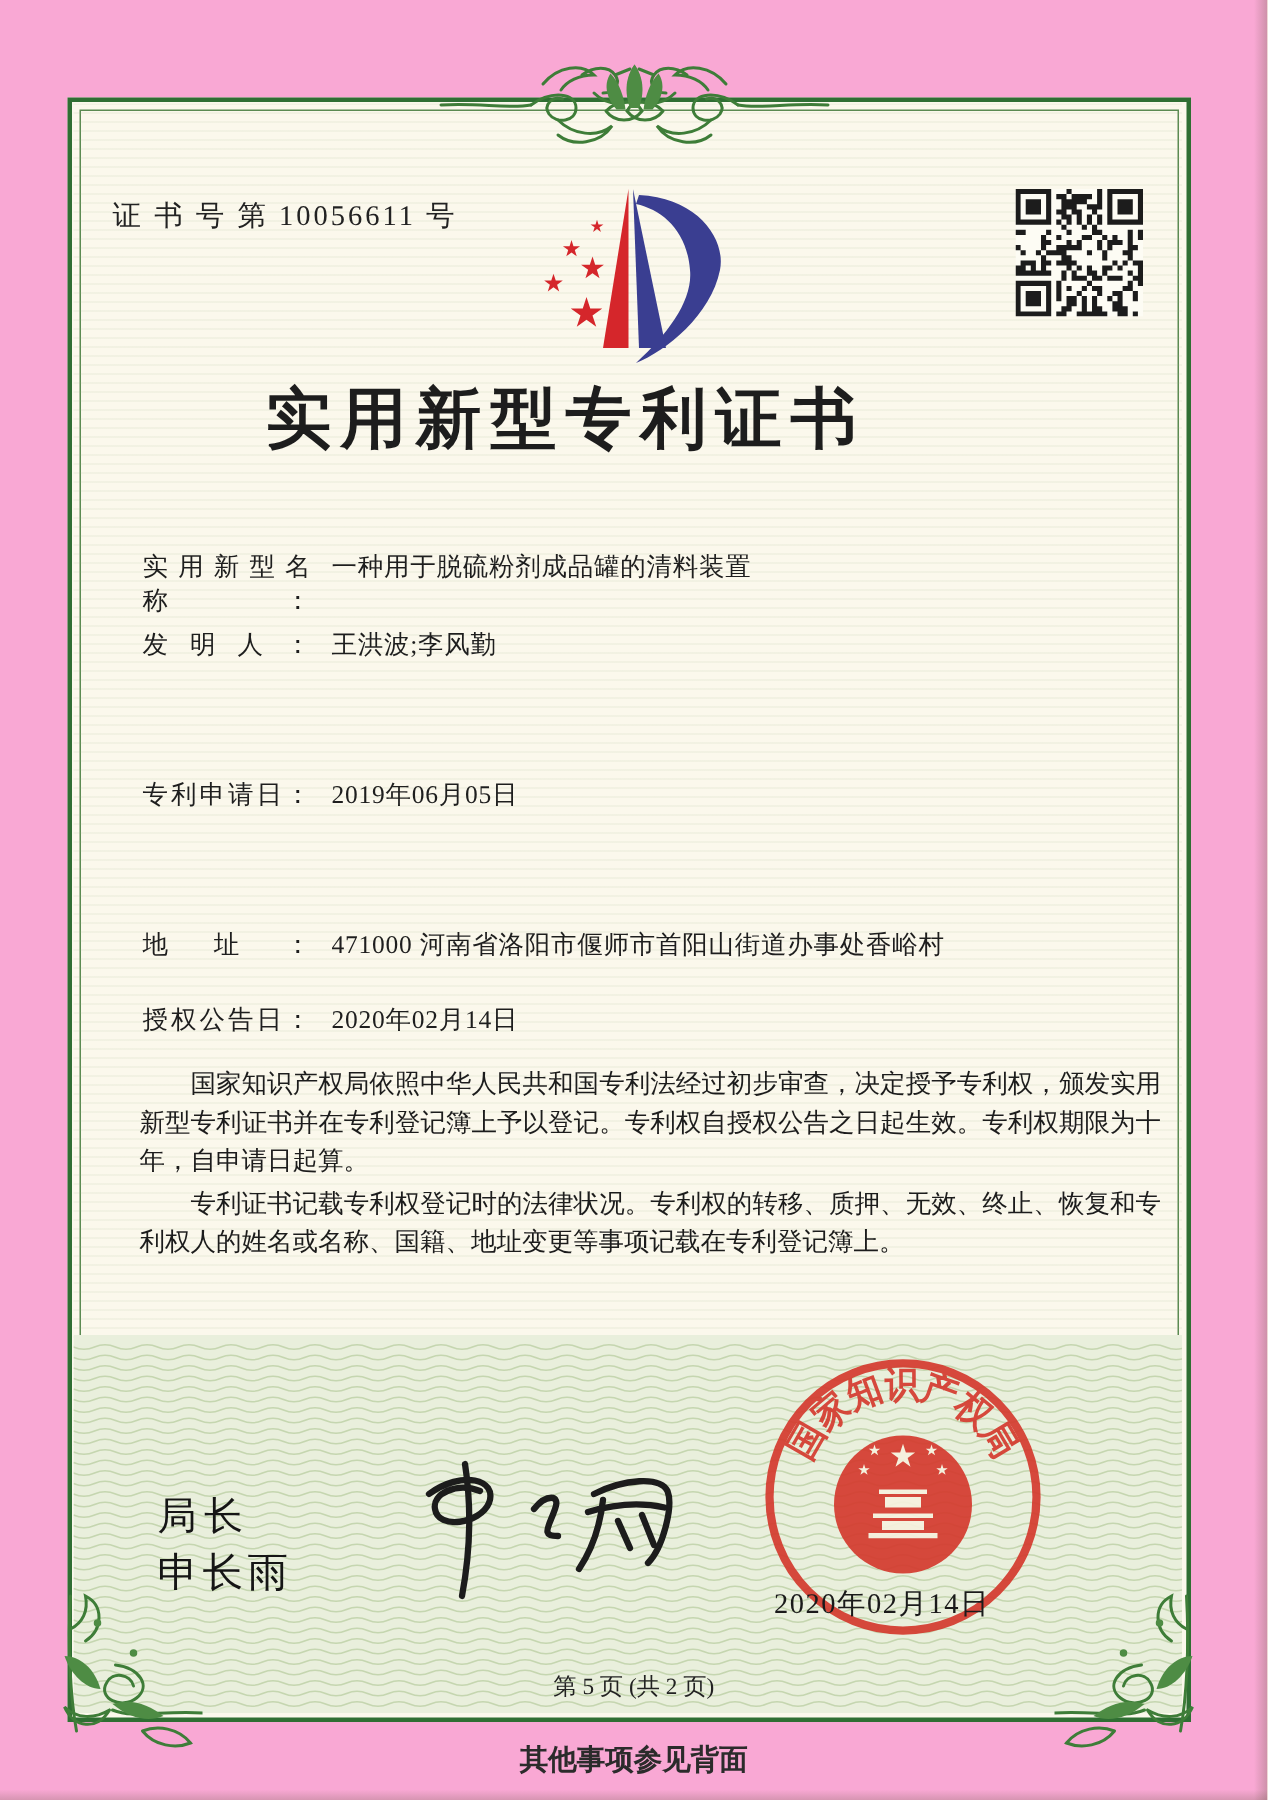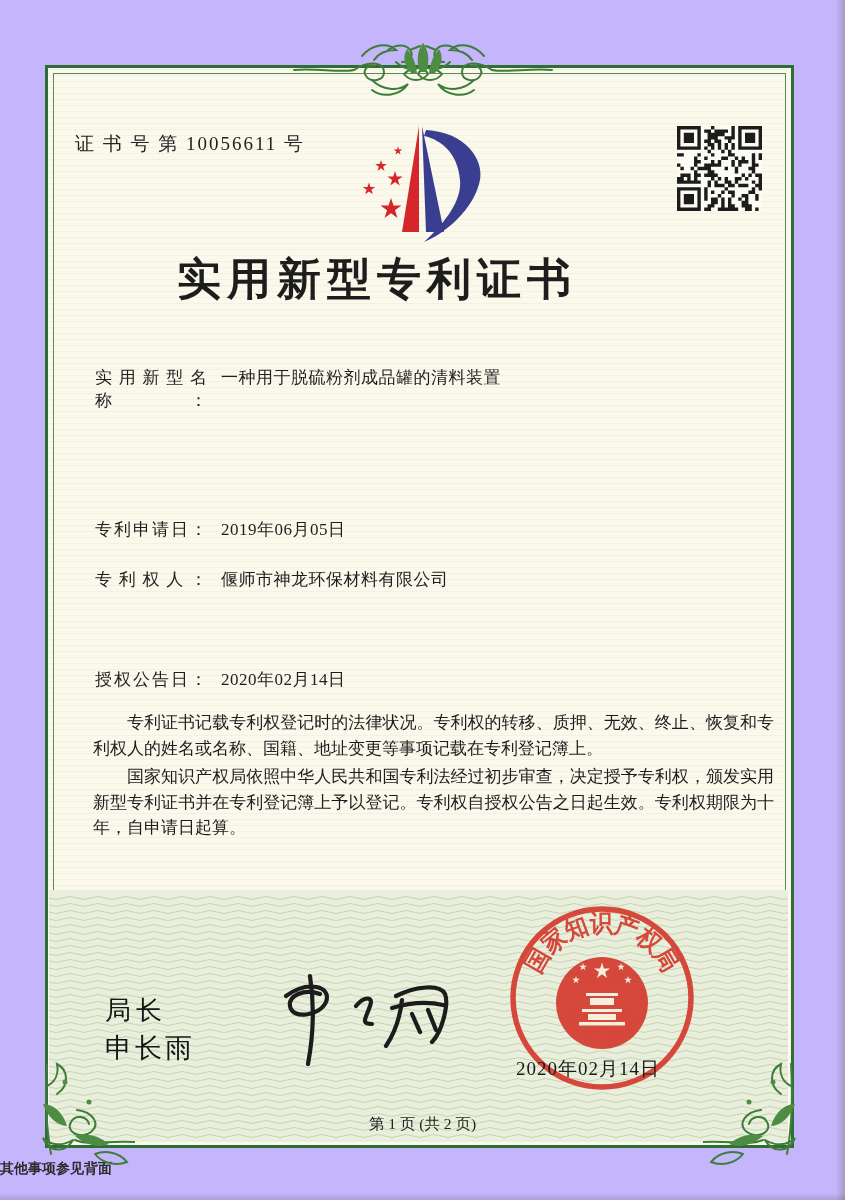--- a/index.html
+++ b/index.html
@@ -1,17 +1,17 @@
 <!DOCTYPE html>
 <html><head>
 <meta charset="utf-8">
 <style>
   html,body{margin:0;padding:0;}
   body{background:#e8e4d2;font-family:"Liberation Serif","DejaVu Serif",serif;}
-  .page{position:relative;width:845px;height:1200px;background:#c4b5fd;overflow:hidden;margin:0 auto;}
+  .page{position:relative;width:845px;height:1200px;background:#f9a8d4;overflow:hidden;margin:0 auto;}
   .edge-r{position:absolute;top:0;left:836px;width:9px;height:100%;background:linear-gradient(90deg,rgba(0,0,0,0),rgba(90,80,55,.28));z-index:6;}
   .edge-b{position:absolute;left:0;top:1193px;width:100%;height:7px;background:linear-gradient(180deg,rgba(0,0,0,0),rgba(90,80,55,.22));z-index:6;}
 
   .frame{position:absolute;left:45px;top:65px;width:743px;height:1077px;border:3px solid #2f6e33;background:#fbf8ec;}
   .frame-inner{position:absolute;left:5px;top:5px;right:5px;bottom:5px;border:1px solid #5b8a52;}
   .paper-texture{position:absolute;left:49px;top:69px;width:739px;height:1073px;
     background:repeating-linear-gradient(180deg,rgba(150,175,130,.09) 0 1px,transparent 1px 6px);}
   .band{position:absolute;left:49px;top:890px;z-index:1;}
 
   .deco{position:absolute;z-index:3;}
@@ -25,21 +25,21 @@
   .fvalue{margin-left:14px;letter-spacing:.5px;}
   .grant-right{position:absolute;left:335px;top:0;}
 
   .paras{left:93px;top:710px;width:681px;font-size:17px;line-height:25.5px;text-align:justify;color:#1c1c1c;}
   .paras p{margin:0 0 3px 0;text-indent:2em;}
 
   .signer-title{left:105px;top:993px;font-size:26px;letter-spacing:5px;color:#151515;}
   .signer-name{left:105px;top:1030px;font-size:27px;letter-spacing:3px;color:#151515;}
   .seal-date{left:516px;top:1056px;font-size:19px;letter-spacing:1px;color:#1a1a1a;z-index:4;}
   .page-no{left:0;top:1114px;width:845px;text-align:center;font-size:15.5px;color:#222;}
-  .back-note{left:0;top:1160px;width:845px;text-align:left;font-size:14px;color:#2b2b2b;font-weight:bold;}
+  .back-note{left:0;top:1160px;width:845px;text-align:center;font-size:19px;color:#2b2b2b;font-weight:bold;}
 </style>
 </head>
 <body>
 
 <div class="page">
 
   <div class="frame">
     <div class="frame-inner"></div>
   </div>
   <div class="paper-texture"></div>
@@ -100,33 +100,36 @@
   <svg class="content" style="left:677px;top:126px" width="85" height="85" viewBox="0 0 25 25">
     <rect x="0" y="0" width="25" height="25" fill="#fdfcf4"></rect>
     <path id="qr-modules" fill="#1c1c1c" d="M0 0h1v1h-1zM1 0h1v1h-1zM2 0h1v1h-1zM3 0h1v1h-1zM4 0h1v1h-1zM5 0h1v1h-1zM6 0h1v1h-1zM10 0h1v1h-1zM16 0h1v1h-1zM18 0h1v1h-1zM19 0h1v1h-1zM20 0h1v1h-1zM21 0h1v1h-1zM22 0h1v1h-1zM23 0h1v1h-1zM24 0h1v1h-1zM0 1h1v1h-1zM6 1h1v1h-1zM8 1h1v1h-1zM9 1h1v1h-1zM11 1h1v1h-1zM12 1h1v1h-1zM13 1h1v1h-1zM14 1h1v1h-1zM16 1h1v1h-1zM18 1h1v1h-1zM24 1h1v1h-1zM0 2h1v1h-1zM2 2h1v1h-1zM3 2h1v1h-1zM4 2h1v1h-1zM6 2h1v1h-1zM9 2h1v1h-1zM10 2h1v1h-1zM11 2h1v1h-1zM12 2h1v1h-1zM13 2h1v1h-1zM16 2h1v1h-1zM18 2h1v1h-1zM20 2h1v1h-1zM21 2h1v1h-1zM22 2h1v1h-1zM24 2h1v1h-1zM0 3h1v1h-1zM2 3h1v1h-1zM3 3h1v1h-1zM4 3h1v1h-1zM6 3h1v1h-1zM9 3h1v1h-1zM10 3h1v1h-1zM11 3h1v1h-1zM14 3h1v1h-1zM15 3h1v1h-1zM16 3h1v1h-1zM18 3h1v1h-1zM20 3h1v1h-1zM21 3h1v1h-1zM22 3h1v1h-1zM24 3h1v1h-1zM0 4h1v1h-1zM2 4h1v1h-1zM3 4h1v1h-1zM4 4h1v1h-1zM6 4h1v1h-1zM8 4h1v1h-1zM9 4h1v1h-1zM11 4h1v1h-1zM12 4h1v1h-1zM15 4h1v1h-1zM18 4h1v1h-1zM20 4h1v1h-1zM21 4h1v1h-1zM22 4h1v1h-1zM24 4h1v1h-1zM0 5h1v1h-1zM6 5h1v1h-1zM9 5h1v1h-1zM10 5h1v1h-1zM12 5h1v1h-1zM14 5h1v1h-1zM16 5h1v1h-1zM18 5h1v1h-1zM24 5h1v1h-1zM0 6h1v1h-1zM1 6h1v1h-1zM2 6h1v1h-1zM3 6h1v1h-1zM4 6h1v1h-1zM5 6h1v1h-1zM6 6h1v1h-1zM8 6h1v1h-1zM10 6h1v1h-1zM12 6h1v1h-1zM14 6h1v1h-1zM16 6h1v1h-1zM18 6h1v1h-1zM19 6h1v1h-1zM20 6h1v1h-1zM21 6h1v1h-1zM22 6h1v1h-1zM23 6h1v1h-1zM24 6h1v1h-1zM9 7h1v1h-1zM13 7h1v1h-1zM15 7h1v1h-1zM0 8h1v1h-1zM1 8h1v1h-1zM6 8h1v1h-1zM10 8h1v1h-1zM15 8h1v1h-1zM16 8h1v1h-1zM22 8h1v1h-1zM24 8h1v1h-1zM5 9h1v1h-1zM8 9h1v1h-1zM13 9h1v1h-1zM14 9h1v1h-1zM17 9h1v1h-1zM19 9h1v1h-1zM22 9h1v1h-1zM24 9h1v1h-1zM5 10h1v1h-1zM6 10h1v1h-1zM10 10h1v1h-1zM12 10h1v1h-1zM16 10h1v1h-1zM18 10h1v1h-1zM19 10h1v1h-1zM20 10h1v1h-1zM22 10h1v1h-1zM0 11h1v1h-1zM5 11h1v1h-1zM8 11h1v1h-1zM9 11h1v1h-1zM10 11h1v1h-1zM11 11h1v1h-1zM12 11h1v1h-1zM16 11h1v1h-1zM18 11h1v1h-1zM22 11h1v1h-1zM23 11h1v1h-1zM1 12h1v1h-1zM4 12h1v1h-1zM6 12h1v1h-1zM7 12h1v1h-1zM8 12h1v1h-1zM9 12h1v1h-1zM14 12h1v1h-1zM17 12h1v1h-1zM21 12h1v1h-1zM22 12h1v1h-1zM5 13h1v1h-1zM9 13h1v1h-1zM10 13h1v1h-1zM17 13h1v1h-1zM22 13h1v1h-1zM1 14h1v1h-1zM2 14h1v1h-1zM3 14h1v1h-1zM5 14h1v1h-1zM6 14h1v1h-1zM8 14h1v1h-1zM9 14h1v1h-1zM10 14h1v1h-1zM11 14h1v1h-1zM19 14h1v1h-1zM21 14h1v1h-1zM23 14h1v1h-1zM24 14h1v1h-1zM0 15h1v1h-1zM1 15h1v1h-1zM3 15h1v1h-1zM5 15h1v1h-1zM10 15h1v1h-1zM12 15h1v1h-1zM14 15h1v1h-1zM17 15h1v1h-1zM18 15h1v1h-1zM20 15h1v1h-1zM24 15h1v1h-1zM0 16h1v1h-1zM1 16h1v1h-1zM2 16h1v1h-1zM3 16h1v1h-1zM4 16h1v1h-1zM5 16h1v1h-1zM6 16h1v1h-1zM9 16h1v1h-1zM11 16h1v1h-1zM14 16h1v1h-1zM15 16h1v1h-1zM17 16h1v1h-1zM22 16h1v1h-1zM24 16h1v1h-1zM9 17h1v1h-1zM11 17h1v1h-1zM12 17h1v1h-1zM13 17h1v1h-1zM15 17h1v1h-1zM16 17h1v1h-1zM18 17h1v1h-1zM19 17h1v1h-1zM20 17h1v1h-1zM23 17h1v1h-1zM24 17h1v1h-1zM0 18h1v1h-1zM1 18h1v1h-1zM2 18h1v1h-1zM3 18h1v1h-1zM4 18h1v1h-1zM5 18h1v1h-1zM6 18h1v1h-1zM8 18h1v1h-1zM14 18h1v1h-1zM22 18h1v1h-1zM24 18h1v1h-1zM0 19h1v1h-1zM6 19h1v1h-1zM8 19h1v1h-1zM10 19h1v1h-1zM13 19h1v1h-1zM15 19h1v1h-1zM16 19h1v1h-1zM21 19h1v1h-1zM22 19h1v1h-1zM0 20h1v1h-1zM2 20h1v1h-1zM3 20h1v1h-1zM4 20h1v1h-1zM6 20h1v1h-1zM8 20h1v1h-1zM12 20h1v1h-1zM16 20h1v1h-1zM19 20h1v1h-1zM20 20h1v1h-1zM23 20h1v1h-1zM0 21h1v1h-1zM2 21h1v1h-1zM3 21h1v1h-1zM4 21h1v1h-1zM6 21h1v1h-1zM8 21h1v1h-1zM10 21h1v1h-1zM11 21h1v1h-1zM13 21h1v1h-1zM15 21h1v1h-1zM18 21h1v1h-1zM20 21h1v1h-1zM23 21h1v1h-1zM0 22h1v1h-1zM2 22h1v1h-1zM3 22h1v1h-1zM4 22h1v1h-1zM6 22h1v1h-1zM10 22h1v1h-1zM11 22h1v1h-1zM13 22h1v1h-1zM15 22h1v1h-1zM19 22h1v1h-1zM20 22h1v1h-1zM0 23h1v1h-1zM6 23h1v1h-1zM9 23h1v1h-1zM10 23h1v1h-1zM13 23h1v1h-1zM15 23h1v1h-1zM16 23h1v1h-1zM19 23h1v1h-1zM20 23h1v1h-1zM21 23h1v1h-1zM0 24h1v1h-1zM1 24h1v1h-1zM2 24h1v1h-1zM3 24h1v1h-1zM4 24h1v1h-1zM5 24h1v1h-1zM6 24h1v1h-1zM8 24h1v1h-1zM9 24h1v1h-1zM12 24h1v1h-1zM13 24h1v1h-1zM14 24h1v1h-1zM15 24h1v1h-1zM16 24h1v1h-1zM17 24h1v1h-1zM20 24h1v1h-1zM21 24h1v1h-1zM23 24h1v1h-1z"></path>
   </svg>
 
   <div class="content title">实用新型专利证书</div>
 
   <div class="row" style="top:366px">
     <span class="flabel">实用新型名称：</span><span class="fvalue">一种用于脱硫粉剂成品罐的清料装置</span>
   </div>
+  <div class="row" style="top:418px">
+    <span class="flabel">发明人：</span><span class="fvalue">王洪波;李风勤</span>
+  </div>
   <div class="row" style="top:518px">
     <span class="flabel">专利申请日：</span><span class="fvalue">2019年06月05日</span>
   </div>
-  <div class="row" style="top:568px">
-    <span class="flabel">专利权人：</span><span class="fvalue">偃师市神龙环保材料有限公司</span>
+  <div class="row" style="top:618px">
+    <span class="flabel">地址：</span><span class="fvalue">471000 河南省洛阳市偃师市首阳山街道办事处香峪村</span>
   </div>
   <div class="row" style="top:668px">
     <span class="flabel">授权公告日：</span><span class="fvalue">2020年02月14日</span>
   </div>
 
   <div class="content paras">
+    <p>国家知识产权局依照中华人民共和国专利法经过初步审查，决定授予专利权，颁发实用新型专利证书并在专利登记簿上予以登记。专利权自授权公告之日起生效。专利权期限为十年，自申请日起算。</p>
     <p>专利证书记载专利权登记时的法律状况。专利权的转移、质押、无效、终止、恢复和专利权人的姓名或名称、国籍、地址变更等事项记载在专利登记簿上。</p>
-    <p>国家知识产权局依照中华人民共和国专利法经过初步审查，决定授予专利权，颁发实用新型专利证书并在专利登记簿上予以登记。专利权自授权公告之日起生效。专利权期限为十年，自申请日起算。</p>
   </div>
 
   <div class="content signer-title">局长</div>
   <div class="content signer-name">申长雨</div>
 
   <svg class="content" style="left:232px;top:972px" width="225" height="100" viewBox="0 0 225 100">
     <g stroke="#1c1c1c" stroke-width="4.2" fill="none" stroke-linecap="round">
       <path d="M78,4 C82,30 82,60 76,92"></path>
       <path d="M54,24 C76,8 100,14 94,30 C88,44 60,48 58,34 C56,24 72,16 88,22"></path>
       <path d="M124,34 C132,24 142,24 138,34 C134,46 128,52 140,52"></path>
@@ -158,18 +161,18 @@
         <rect x="83" y="95" width="24" height="7"></rect>
         <rect x="75" y="106" width="40" height="3"></rect>
         <rect x="81" y="111" width="28" height="6"></rect>
         <rect x="72" y="119" width="46" height="3.5"></rect>
       </g>
     </g>
   </svg>
 
   <div class="content seal-date">2020年02月14日</div>
 
-  <div class="content page-no">第 1 页 (共 2 页)</div>
+  <div class="content page-no">第 5 页 (共 2 页)</div>
   <div class="content back-note">其他事项参见背面</div>
 
   <div class="edge-r"></div>
   <div class="edge-b"></div>
 </div>
 
 </body></html>

